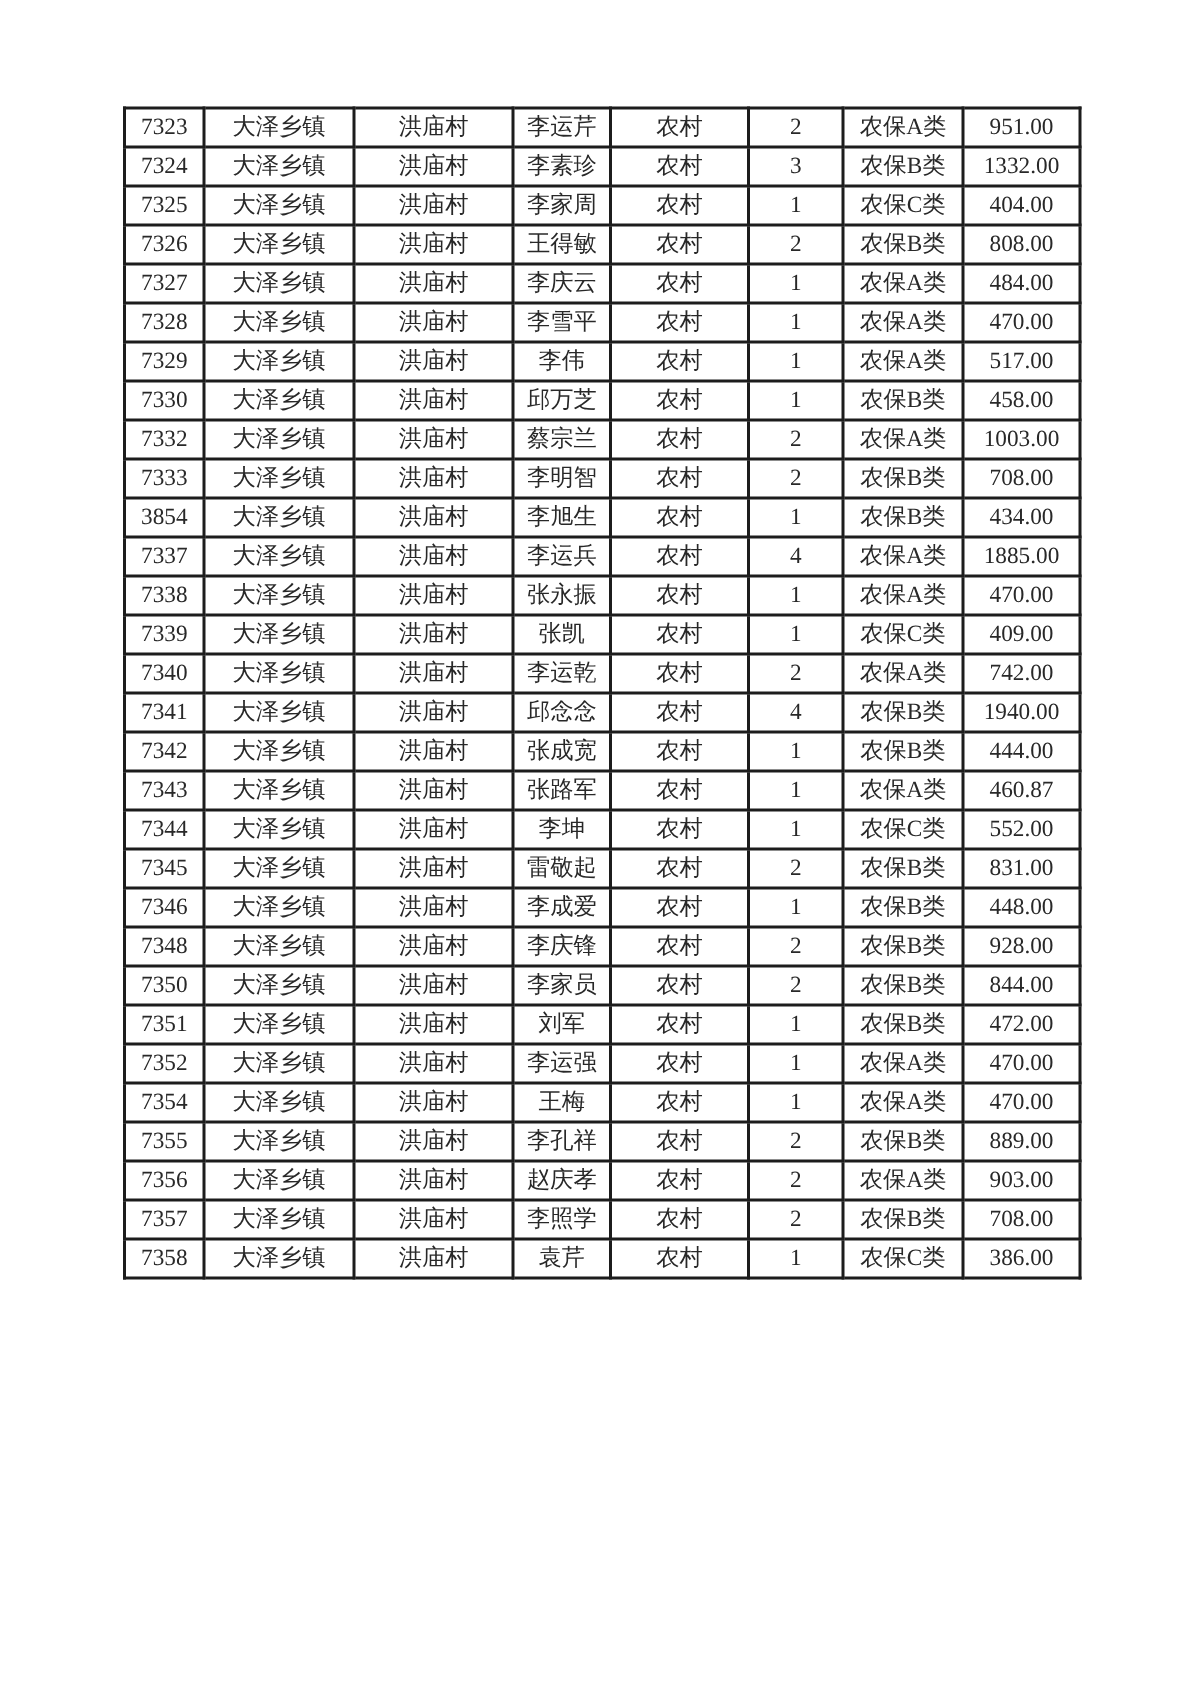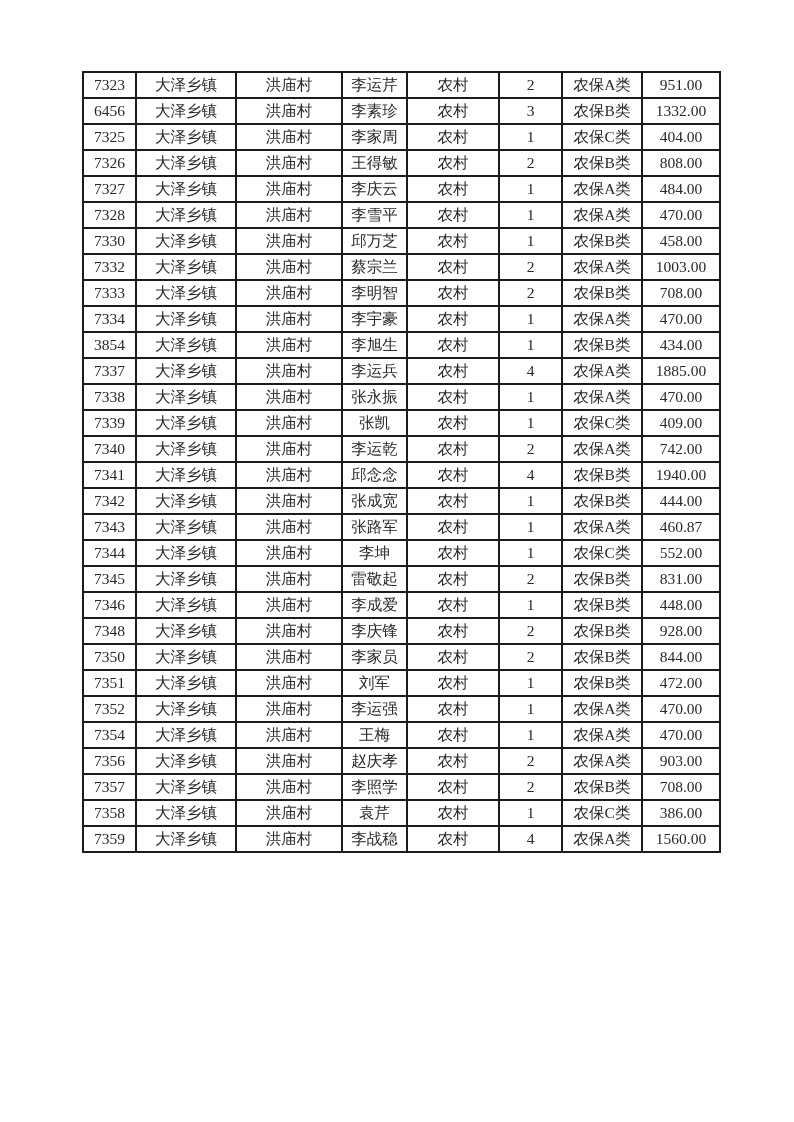--- a/index.html
+++ b/index.html
@@ -69,21 +69,21 @@
           <td>7323</td>
           <td>大泽乡镇</td>
           <td>洪庙村</td>
           <td>李运芹</td>
           <td>农村</td>
           <td>2</td>
           <td>农保A类</td>
           <td>951.00</td>
         </tr>
         <tr>
-          <td>6456</td>
+          <td>7324</td>
           <td>大泽乡镇</td>
           <td>洪庙村</td>
           <td>李素珍</td>
           <td>农村</td>
           <td>3</td>
           <td>农保B类</td>
           <td>1332.00</td>
         </tr>
         <tr>
           <td>7325</td>
@@ -119,20 +119,30 @@
           <td>7328</td>
           <td>大泽乡镇</td>
           <td>洪庙村</td>
           <td>李雪平</td>
           <td>农村</td>
           <td>1</td>
           <td>农保A类</td>
           <td>470.00</td>
         </tr>
         <tr>
+          <td>7329</td>
+          <td>大泽乡镇</td>
+          <td>洪庙村</td>
+          <td>李伟</td>
+          <td>农村</td>
+          <td>1</td>
+          <td>农保A类</td>
+          <td>517.00</td>
+        </tr>
+        <tr>
           <td>7330</td>
           <td>大泽乡镇</td>
           <td>洪庙村</td>
           <td>邱万芝</td>
           <td>农村</td>
           <td>1</td>
           <td>农保B类</td>
           <td>458.00</td>
         </tr>
         <tr>
@@ -147,30 +157,20 @@
         </tr>
         <tr>
           <td>7333</td>
           <td>大泽乡镇</td>
           <td>洪庙村</td>
           <td>李明智</td>
           <td>农村</td>
           <td>2</td>
           <td>农保B类</td>
           <td>708.00</td>
-        </tr>
-        <tr>
-          <td>7334</td>
-          <td>大泽乡镇</td>
-          <td>洪庙村</td>
-          <td>李宇豪</td>
-          <td>农村</td>
-          <td>1</td>
-          <td>农保A类</td>
-          <td>470.00</td>
         </tr>
         <tr>
           <td>3854</td>
           <td>大泽乡镇</td>
           <td>洪庙村</td>
           <td>李旭生</td>
           <td>农村</td>
           <td>1</td>
           <td>农保B类</td>
           <td>434.00</td>
@@ -319,20 +319,30 @@
           <td>7354</td>
           <td>大泽乡镇</td>
           <td>洪庙村</td>
           <td>王梅</td>
           <td>农村</td>
           <td>1</td>
           <td>农保A类</td>
           <td>470.00</td>
         </tr>
         <tr>
+          <td>7355</td>
+          <td>大泽乡镇</td>
+          <td>洪庙村</td>
+          <td>李孔祥</td>
+          <td>农村</td>
+          <td>2</td>
+          <td>农保B类</td>
+          <td>889.00</td>
+        </tr>
+        <tr>
           <td>7356</td>
           <td>大泽乡镇</td>
           <td>洪庙村</td>
           <td>赵庆孝</td>
           <td>农村</td>
           <td>2</td>
           <td>农保A类</td>
           <td>903.00</td>
         </tr>
         <tr>
@@ -347,26 +357,16 @@
         </tr>
         <tr>
           <td>7358</td>
           <td>大泽乡镇</td>
           <td>洪庙村</td>
           <td>袁芹</td>
           <td>农村</td>
           <td>1</td>
           <td>农保C类</td>
           <td>386.00</td>
-        </tr>
-        <tr>
-          <td>7359</td>
-          <td>大泽乡镇</td>
-          <td>洪庙村</td>
-          <td>李战稳</td>
-          <td>农村</td>
-          <td>4</td>
-          <td>农保A类</td>
-          <td>1560.00</td>
         </tr>
       </tbody>
   </table>
 </div>
 
 </body></html>

